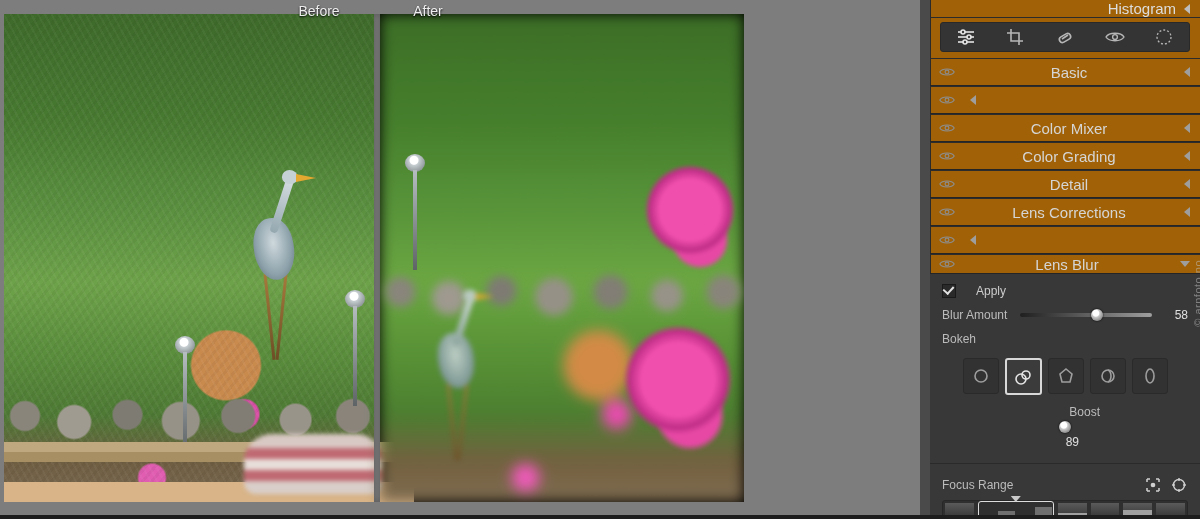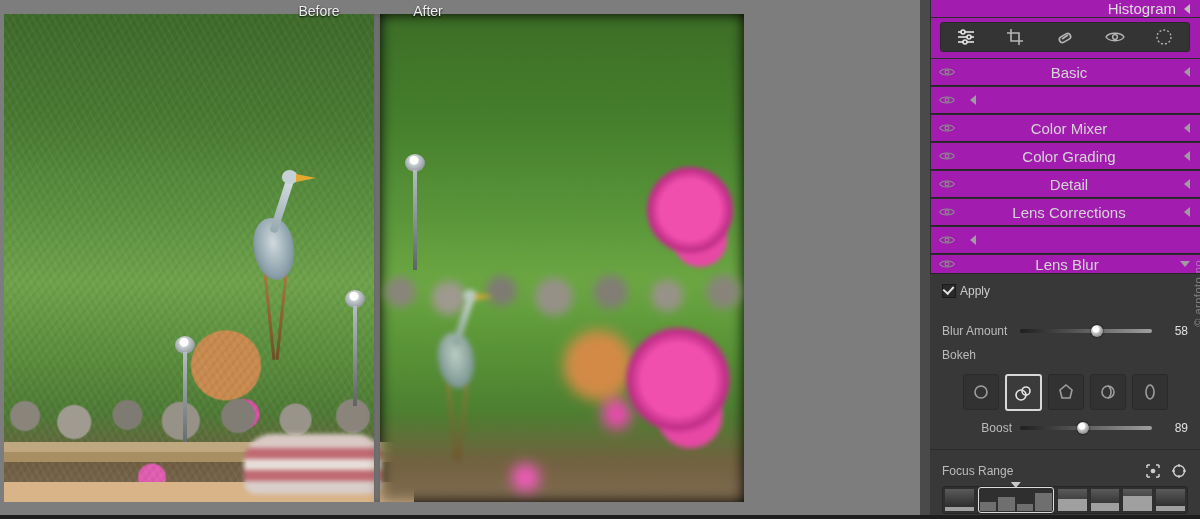--- a/index.html
+++ b/index.html
@@ -188,21 +188,21 @@
   .watermark-area {
     position:absolute; left:920px; right:0; top:0; bottom:0;
     pointer-events:none;
   }
 
   
   .right-panel {
     position: absolute;
     left: 920px; top: 0;
     width: 280px; height: 519px;
-    background: #a21caf;
+    background: #a16207;
   }
   .right-panel .rail {
     position:absolute; left:0; top:0; bottom:0; width:10px;
     background:#4a4a4a;
     border-right:1px solid #2a2a2a;
   }
   .right-panel-inner {
     position:absolute; left:10px; right:0; top:0; bottom:0;
     display:flex; flex-direction:column;
   }
@@ -266,21 +266,21 @@
     border-right:5px solid transparent;
     border-top:6px solid #9e9e9e;
   }
 
   .lens-blur-body {
     background:#383838;
     padding: 6px 12px 0;
     display:flex; flex-direction:column; gap:6px;
   }
 
-  .check-row { display:flex; align-items:center; gap:4px; font-size:12px; color:#ccc; margin:4px 0 20px;}
+  .check-row { display:flex; align-items:center; gap:20px; font-size:12px; color:#ccc; margin:4px 0 4px;}
   .check-row .chk {
     width:12px; height:12px;
     background:#2a2a2a;
     border:1px solid #1a1a1a;
     position:relative;
   }
   .check-row .chk::after{
     content:""; position:absolute; left:2px; top:-1px;
     width:5px; height:8px;
     border-right:2px solid #e2e2e2;
@@ -589,21 +589,21 @@
               <path d="M9 3c4 2 4 10 0 12"></path>
             </svg>
         </div>
         <div class="bokeh-opt">
           <svg width="18" height="18" viewBox="0 0 18 18" fill="none" stroke="currentColor" stroke-width="1.6">
               <ellipse cx="9" cy="9" rx="4" ry="7"></ellipse>
             </svg>
         </div>
       </div>
 
-      <div class="slider-row" style="justify-content:flex-end;">
+      <div class="slider-row" style="justify-content:flex-end;flex-direction:column;">
         <span class="label" style="text-align:right;">Boost</span>
         <span class="track mono">
           <span class="knob" id="knob-boost" style="left: 48%;"></span>
         </span>
         <span class="value">89</span>
       </div>
 
       <div class="hr"></div>
 
       <div class="focus-head">

